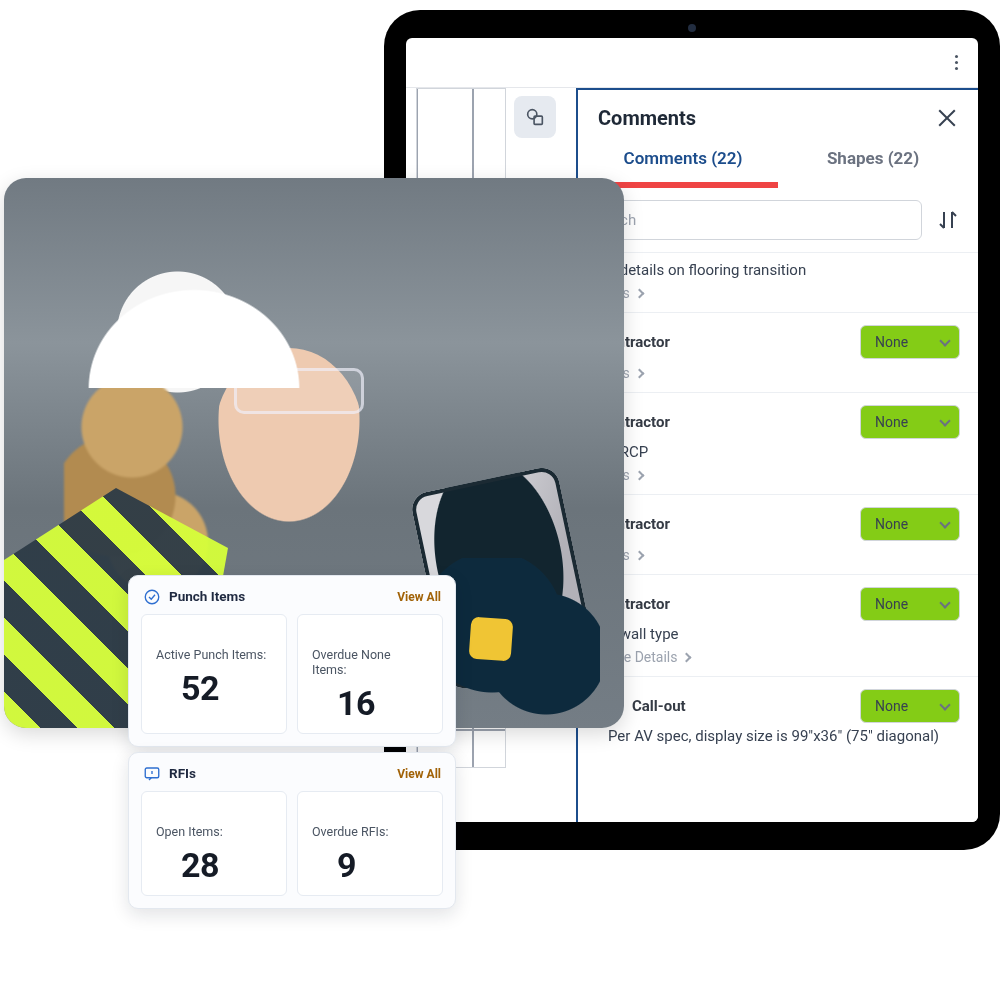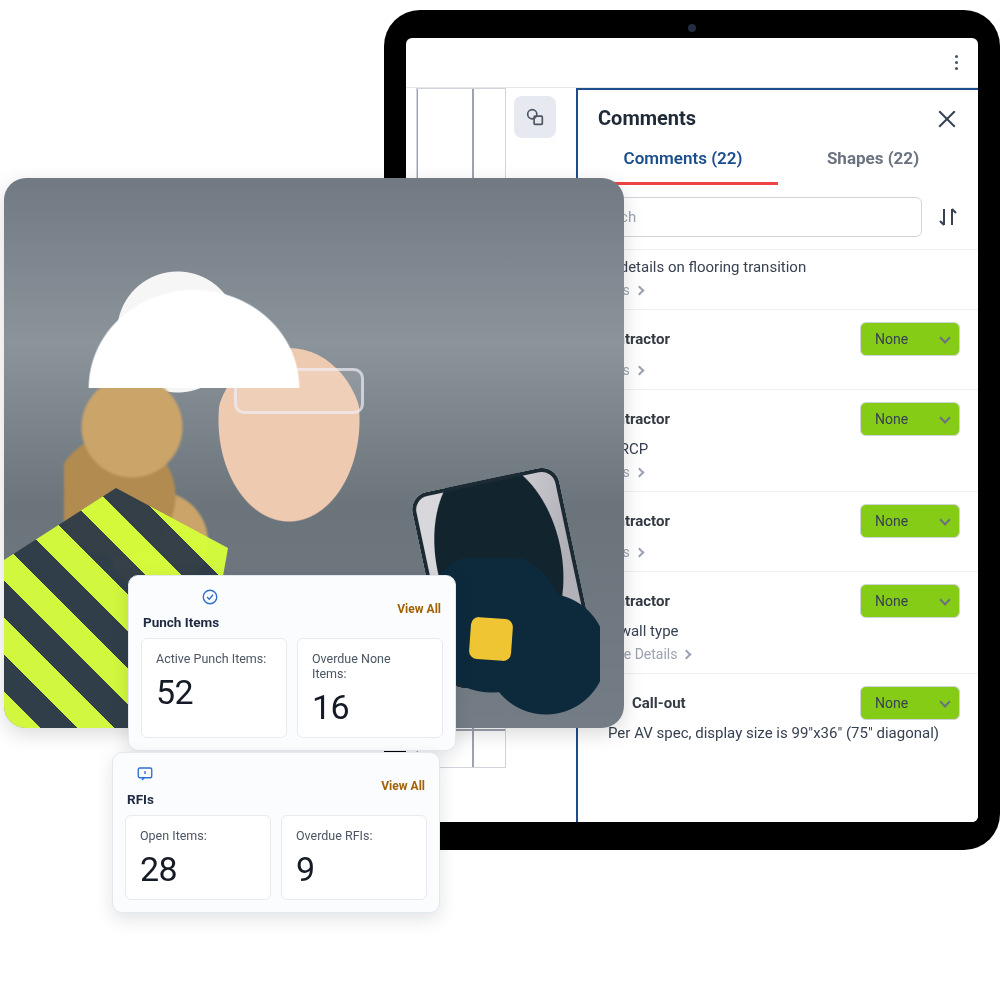--- a/index.html
+++ b/index.html
@@ -104,21 +104,21 @@
     bottom: 0;
     border-left: 2px solid #1c4d8c;
     border-top: 2px solid #1c4d8c;
     background: #fff;
     display: flex;
     flex-direction: column;
     overflow: hidden;
   }
   .panel-header {
     display: flex;
-    align-items: flex-end;
+    align-items: center;
     justify-content: space-between;
     padding: 16px 20px 6px 20px;
   }
   .panel-title {
     font-size: 20px;
     font-weight: 700;
     color: #1f2937;
   }
   .close-x {
     width: 22px; height: 22px;
@@ -145,21 +145,21 @@
     padding: 12px 0 14px 0;
     font-size: 17px;
     color: #6b7280;
     cursor: pointer;
     border-bottom: 2px solid transparent;
     font-weight: bold;
   }
   .tab.active {
     color: #1c4d8c;
     font-weight: 600;
-    border-bottom: 3px solid #ef4444;
+    border-bottom: 6px solid #ef4444;
   }
 
   .panel-tools {
     display: flex;
     align-items: center;
     gap: 12px;
     padding: 12px 16px;
     border-bottom: 1px solid #eceff3;
   }
   .search-wrap {
@@ -326,26 +326,25 @@
     padding: 10px 12px 12px 12px;
   }
   .w-head {
     display: flex;
     align-items: center;
     justify-content: space-between;
     padding: 2px 2px 8px 2px;
   }
   .w-title {
     display: flex;
-    align-items: flex-end;
+    align-items: flex-start;
     gap: 8px;
     font-size: 13.5px;
     font-weight: 700;
     color: #1f2940;
-    flex-direction: column;
   }
   .w-icon {
     width: 18px; height: 18px;
     color: #2f6fd0;
     flex: 0 0 18px;
   }
   .w-viewall {
     font-size: 12px;
     color: #a16207;
     cursor: pointer;
@@ -359,29 +358,31 @@
     flex:1;
     background:#fff;
     border:1px solid #e6ebf2;
     border-radius:6px;
     padding:12px 14px 10px 14px;
   }
   .w-label {
     font-size: 12.5px;
     color: #4b5563;
     margin-bottom: 6px;
+    margin-top: 20px;
   }
   .w-value {
     font-size: 34px;
-    font-weight: 400;
+    font-weight: 700;
     color: #151b26;
     letter-spacing: -0.5px;
+    margin-left: 25px;
   }
   .widget.punch { left: 128px; top: 575px; }
-  .widget.rfis  { left: 112px; top: 752px; }
+  .widget.rfis  { left: 128px; top: 752px; }
 </style>
 </head>
 <body>
 
 <div class="tablet">
   <div class="tablet-camera"></div>
   <div class="tablet-screen">
 
     <div class="screen-top">
       <div class="dots-vert">

